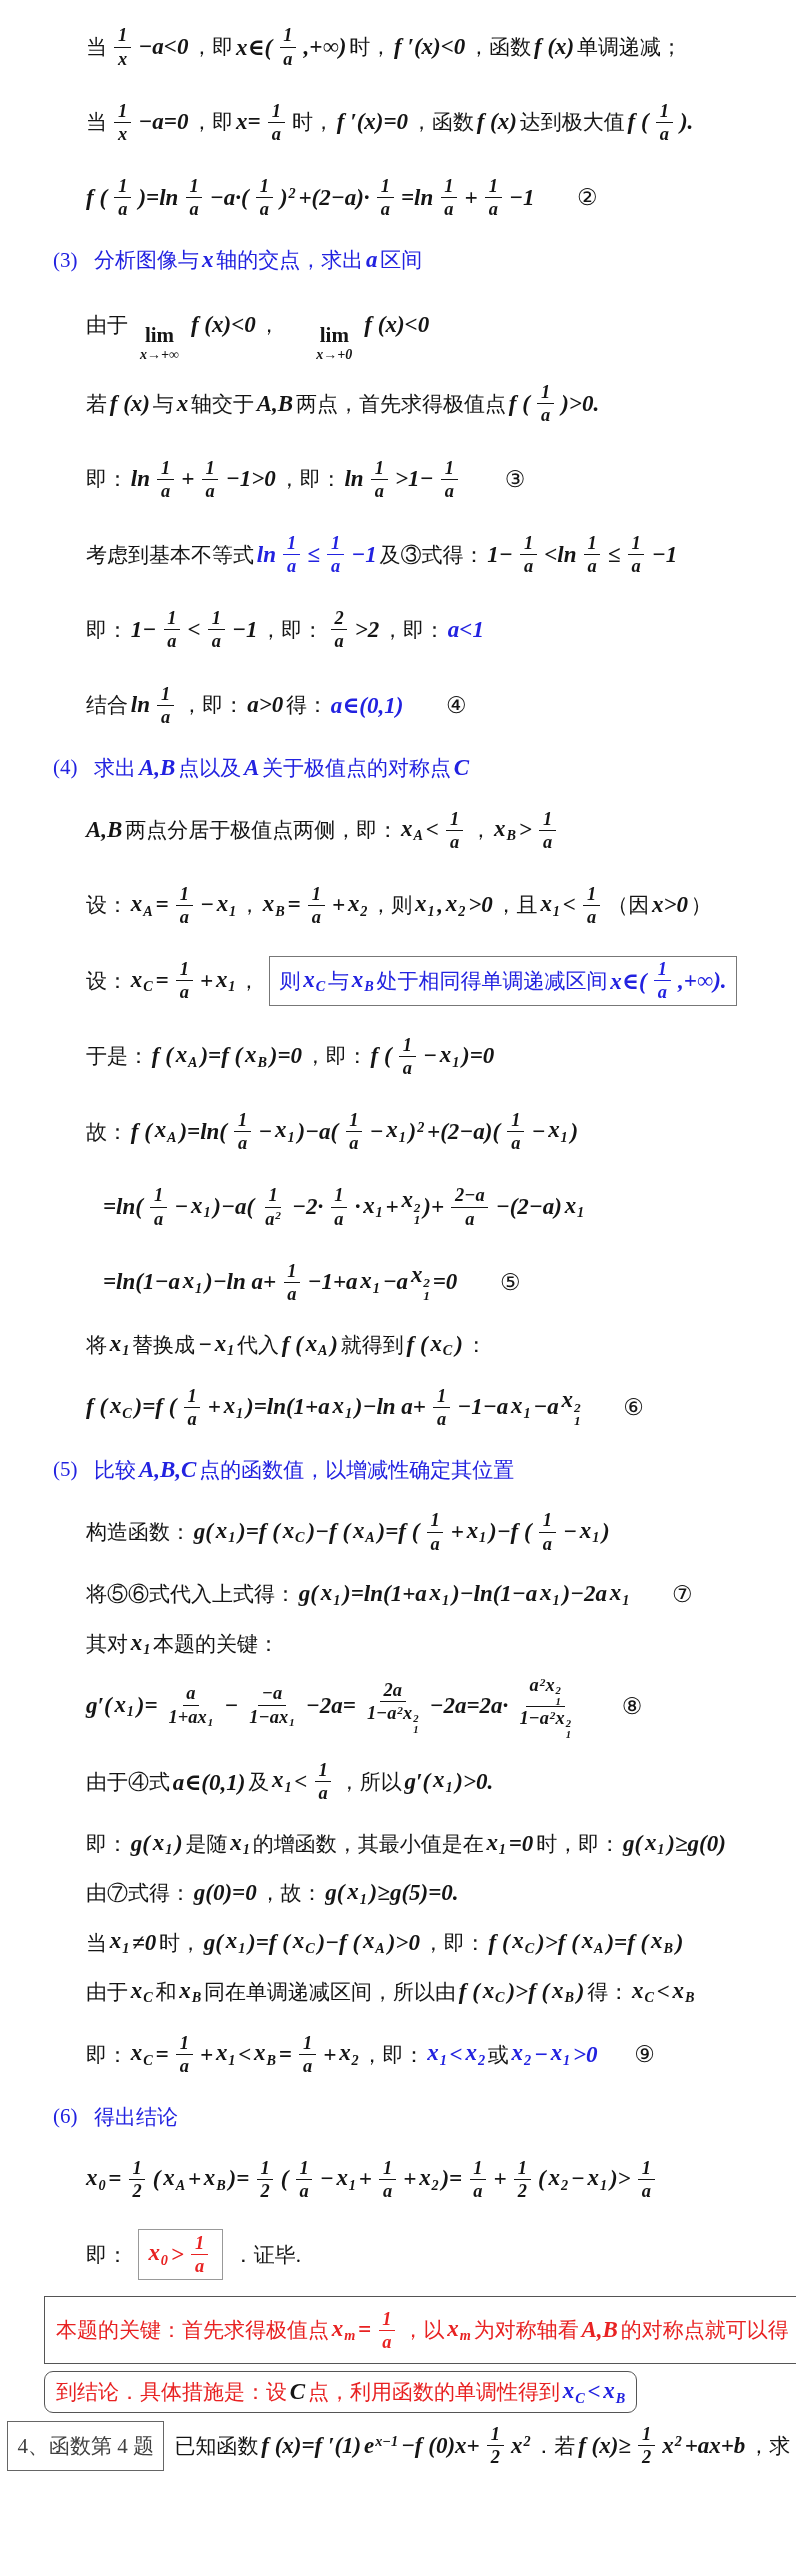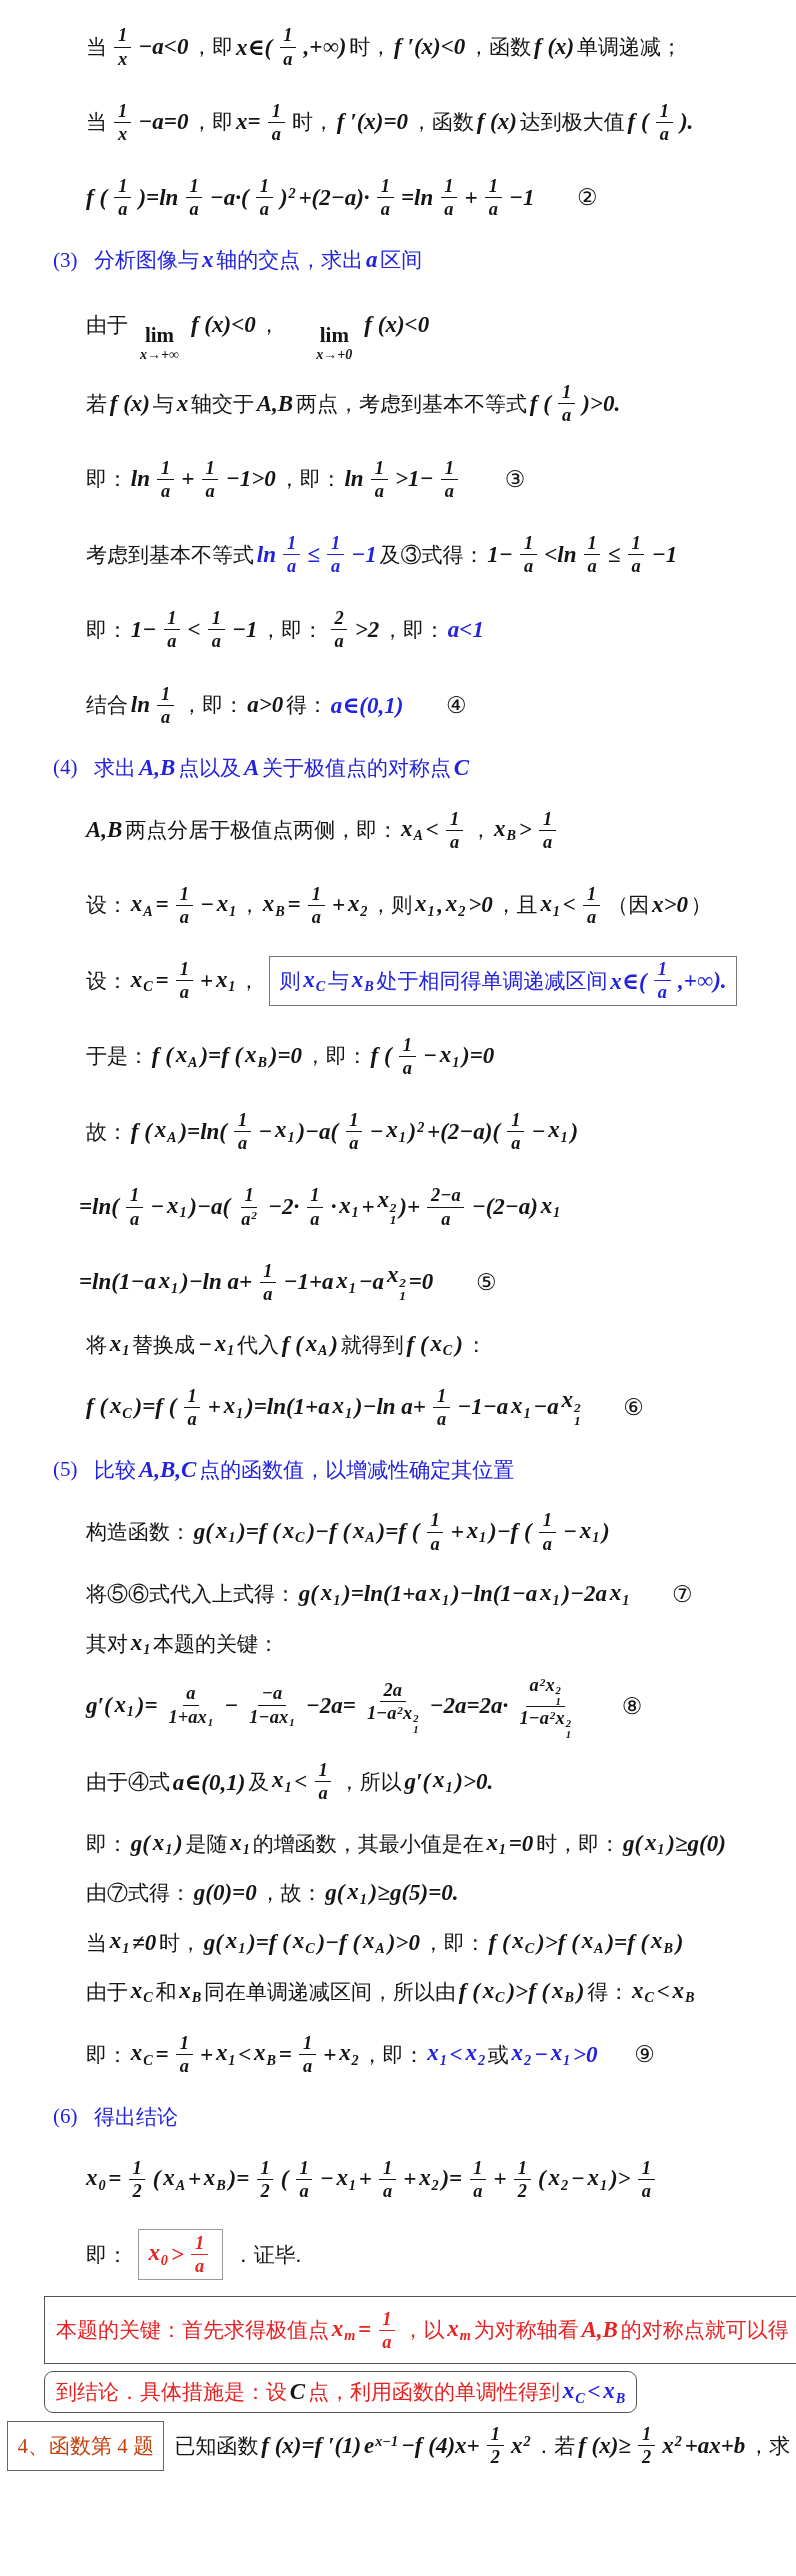--- a/index.html
+++ b/index.html
@@ -10,21 +10,21 @@
     font-family:"Liberation Serif","DejaVu Serif",serif;
   }
   .page { padding-top:13px; }
   .line {
     display:flex; align-items:center; white-space:nowrap;
     padding-left:86px; min-height:42px; margin-bottom:7.4px;
     color:#151515; gap:2.8px;
   }
   .line.tall   { min-height:68px; }
   .line.header { padding-left:53px; }
-  .line.cont   { padding-left:79px; }
+  .line.cont   { padding-left:103px; }
   .line.flush  { padding-left:0; }
   .line.note {
     margin-left:44px; padding:3.7px 11px; border:1.8px solid #555555;
     width:fit-content;
   }
   .line.note.wide { width:765px; }
   .cjk { font-size:21px; font-style:normal; }
   .mi  { font-style:italic; font-weight:700; font-size:23px; }
   .circ{ font-style:normal; font-weight:400; font-size:23px; }
   .frac{ display:inline-flex; flex-direction:column; align-items:center; margin:0 4.6px; }
@@ -151,21 +151,21 @@
       </span>
       <span class="mi">f (x)&lt;0</span>
     </div>
     <div class="line body tall">
       <span class="cjk">若</span>
       <span class="mi">f (x)</span>
       <span class="cjk">与</span>
       <span class="mi">x</span>
       <span class="cjk">轴交于</span>
       <span class="mi">A,B</span>
-      <span class="cjk">两点，考虑到基本不等式</span>
+      <span class="cjk">两点，首先求得极值点</span>
       <span class="mi">f (</span>
       <span class="frac">
         <span class="fn"><span class="mi">1</span></span>
         <span class="fd"><span class="mi">a</span></span>
       </span>
       <span class="mi">)&gt;0.</span>
     </div>
     <div class="line body tall">
       <span class="cjk">即：</span>
       <span class="mi">ln</span>
@@ -761,26 +761,26 @@
     <div class="line note" style="color: rgb(232, 34, 34); border-radius: 9px;">
       <span class="cjk">到结论．具体措施是：设</span>
       <span class="mi" style="color: rgb(21, 21, 21);">C</span>
       <span class="cjk">点，利用函数的单调性得到</span>
       <span class="mi" style="color: rgb(34, 34, 224);"><span>x</span><span class="subs">C</span></span>
       <span class="mi" style="color: rgb(34, 34, 224);">&lt;</span>
       <span class="mi" style="color: rgb(34, 34, 224);"><span>x</span><span class="subs">B</span></span>
     </div>
     <div class="line flush">
       <span class="ibox" style="border-color: rgb(102, 102, 102);">
-        <span class="cjk" style="color: #c2410c;">4、函数第 4 题</span>
+        <span class="cjk" style="color: #404040;">4、函数第 4 题</span>
       </span>
       <span class="cjk">已知函数</span>
       <span class="mi">f (x)=f ′(1)</span>
       <span class="mi"><span>e</span><span class="sups">x−1</span></span>
-      <span class="mi">−f (4)x+</span>
+      <span class="mi">−f (0)x+</span>
       <span class="frac">
         <span class="fn"><span class="mi">1</span></span>
         <span class="fd"><span class="mi">2</span></span>
       </span>
       <span class="mi"><span>x</span><span class="sups">2</span></span>
       <span class="cjk">．若</span>
       <span class="mi">f (x)≥</span>
       <span class="frac">
         <span class="fn"><span class="mi">1</span></span>
         <span class="fd"><span class="mi">2</span></span>

